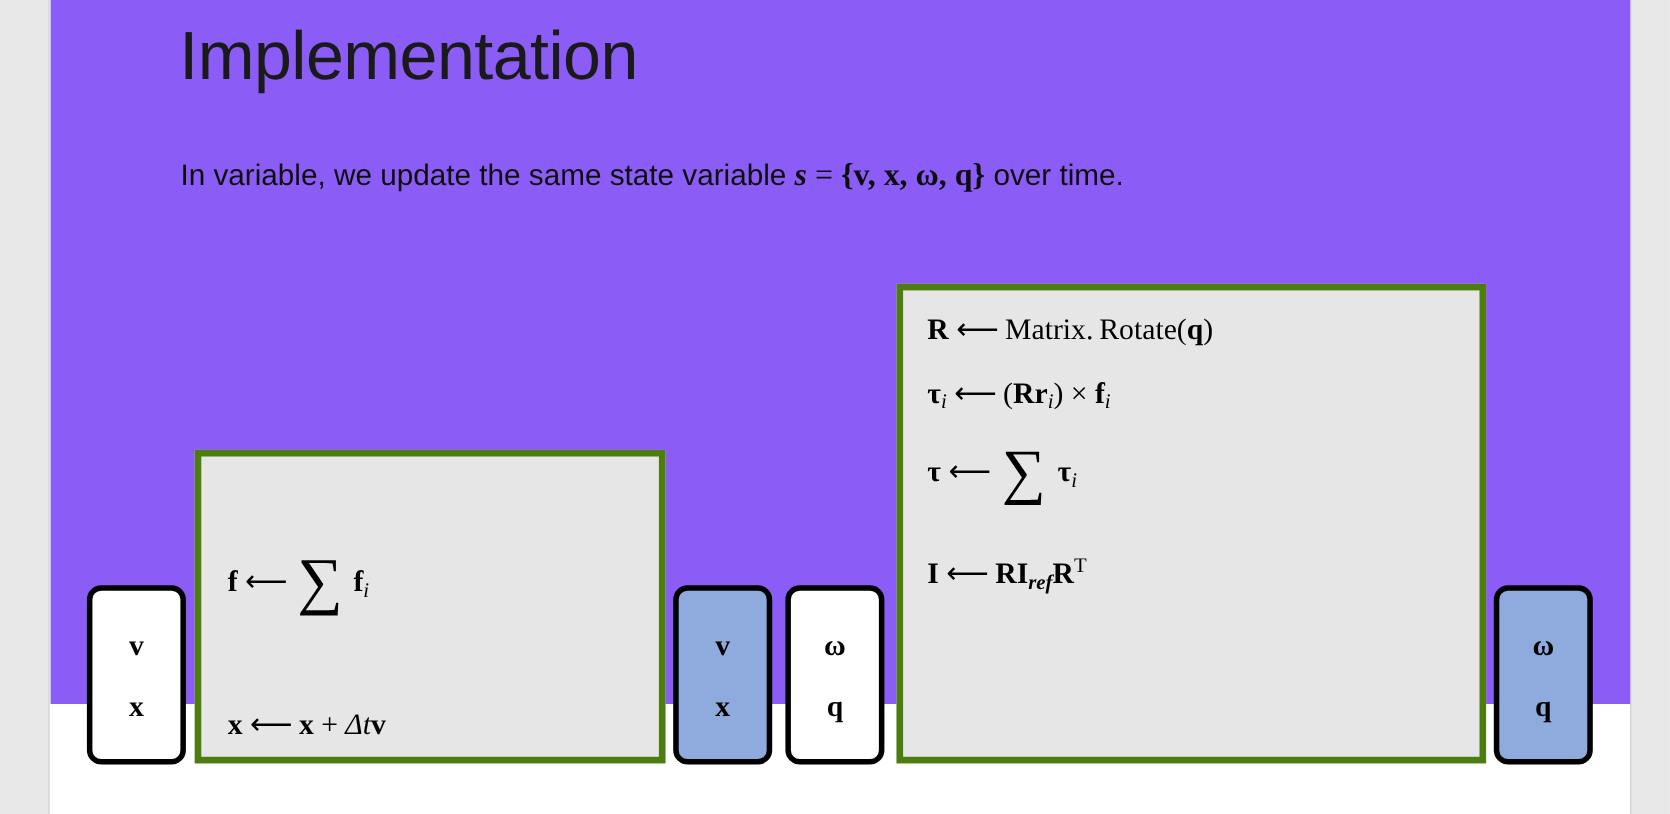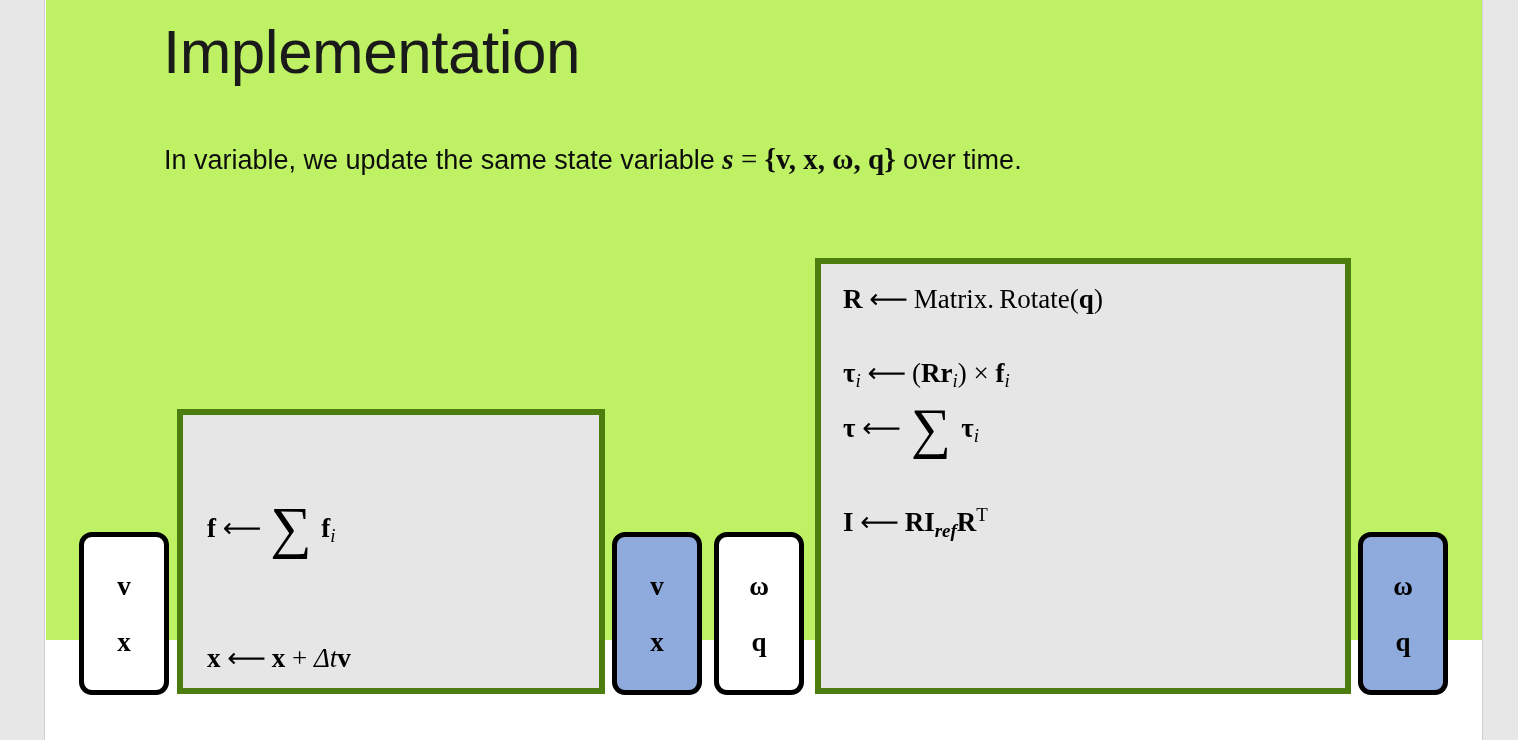--- a/index.html
+++ b/index.html
@@ -24,21 +24,21 @@
   }
   .gutter-left  { left: 0;   width: 45px; border-right: 1px solid #cfcfcf; box-sizing: border-box; }
   .gutter-right { left: 1482px; width: 36px; border-left: 1px solid #cfcfcf; box-sizing: border-box; }
 
   .slide {
     position: absolute;
     left: 46px;
     top: 0;
     width: 1436px;
     height: 640px;
-    background: #bef264;
+    background: #8b5cf6;
   }
 
   
   .title {
     position: absolute;
     left: 117px;
     top: 21px;
     font-family: "Liberation Sans", sans-serif;
     font-weight: 300;
     font-size: 62px;
@@ -199,21 +199,21 @@
 
   <div class="pill" style="left:668px; top:532px; width:90px; height:163px;">
     <span class="sym">ω</span>
     <span class="sym">q</span>
   </div>
 
   <div class="panel" style="left:769px; top:258px; width:536px; height:436px;">
 
     <div class="eqline" style="left:22px; top:22px;"><span class="b">R</span> <span class="arr">⟵</span> Matrix. Rotate(<span class="b">q</span>)</div>
 
-    <div class="eqline" style="left:22px; top:96px;"><span class="b">τ</span><span class="sub">i</span> <span class="arr">⟵</span> (<span class="b">Rr</span><span class="sub">i</span>) × <span class="b">f</span><span class="sub">i</span></div>
+    <div class="eqline" style="left:22px; top:80px;"><span class="b">τ</span><span class="sub">i</span> <span class="arr">⟵</span> (<span class="b">Rr</span><span class="sub">i</span>) × <span class="b">f</span><span class="sub">i</span></div>
 
     <div class="eqline" style="left:22px; top:151px;"><span class="b">τ</span> <span class="arr">⟵</span> <span class="sigma-sm">∑</span> <span class="b">τ</span><span class="sub">i</span></div>
 
     <div class="eqline" style="left:22px; top:242px;"><span class="b">I</span> <span class="arr">⟵</span> <span class="b">RI</span><span class="subu">ref</span><span class="b">R</span><span class="sup">T</span></div>
 
 
   </div>
 
   <div class="pill filled" style="left:1312px; top:532px; width:90px; height:163px;">
     <span class="sym">ω</span>

